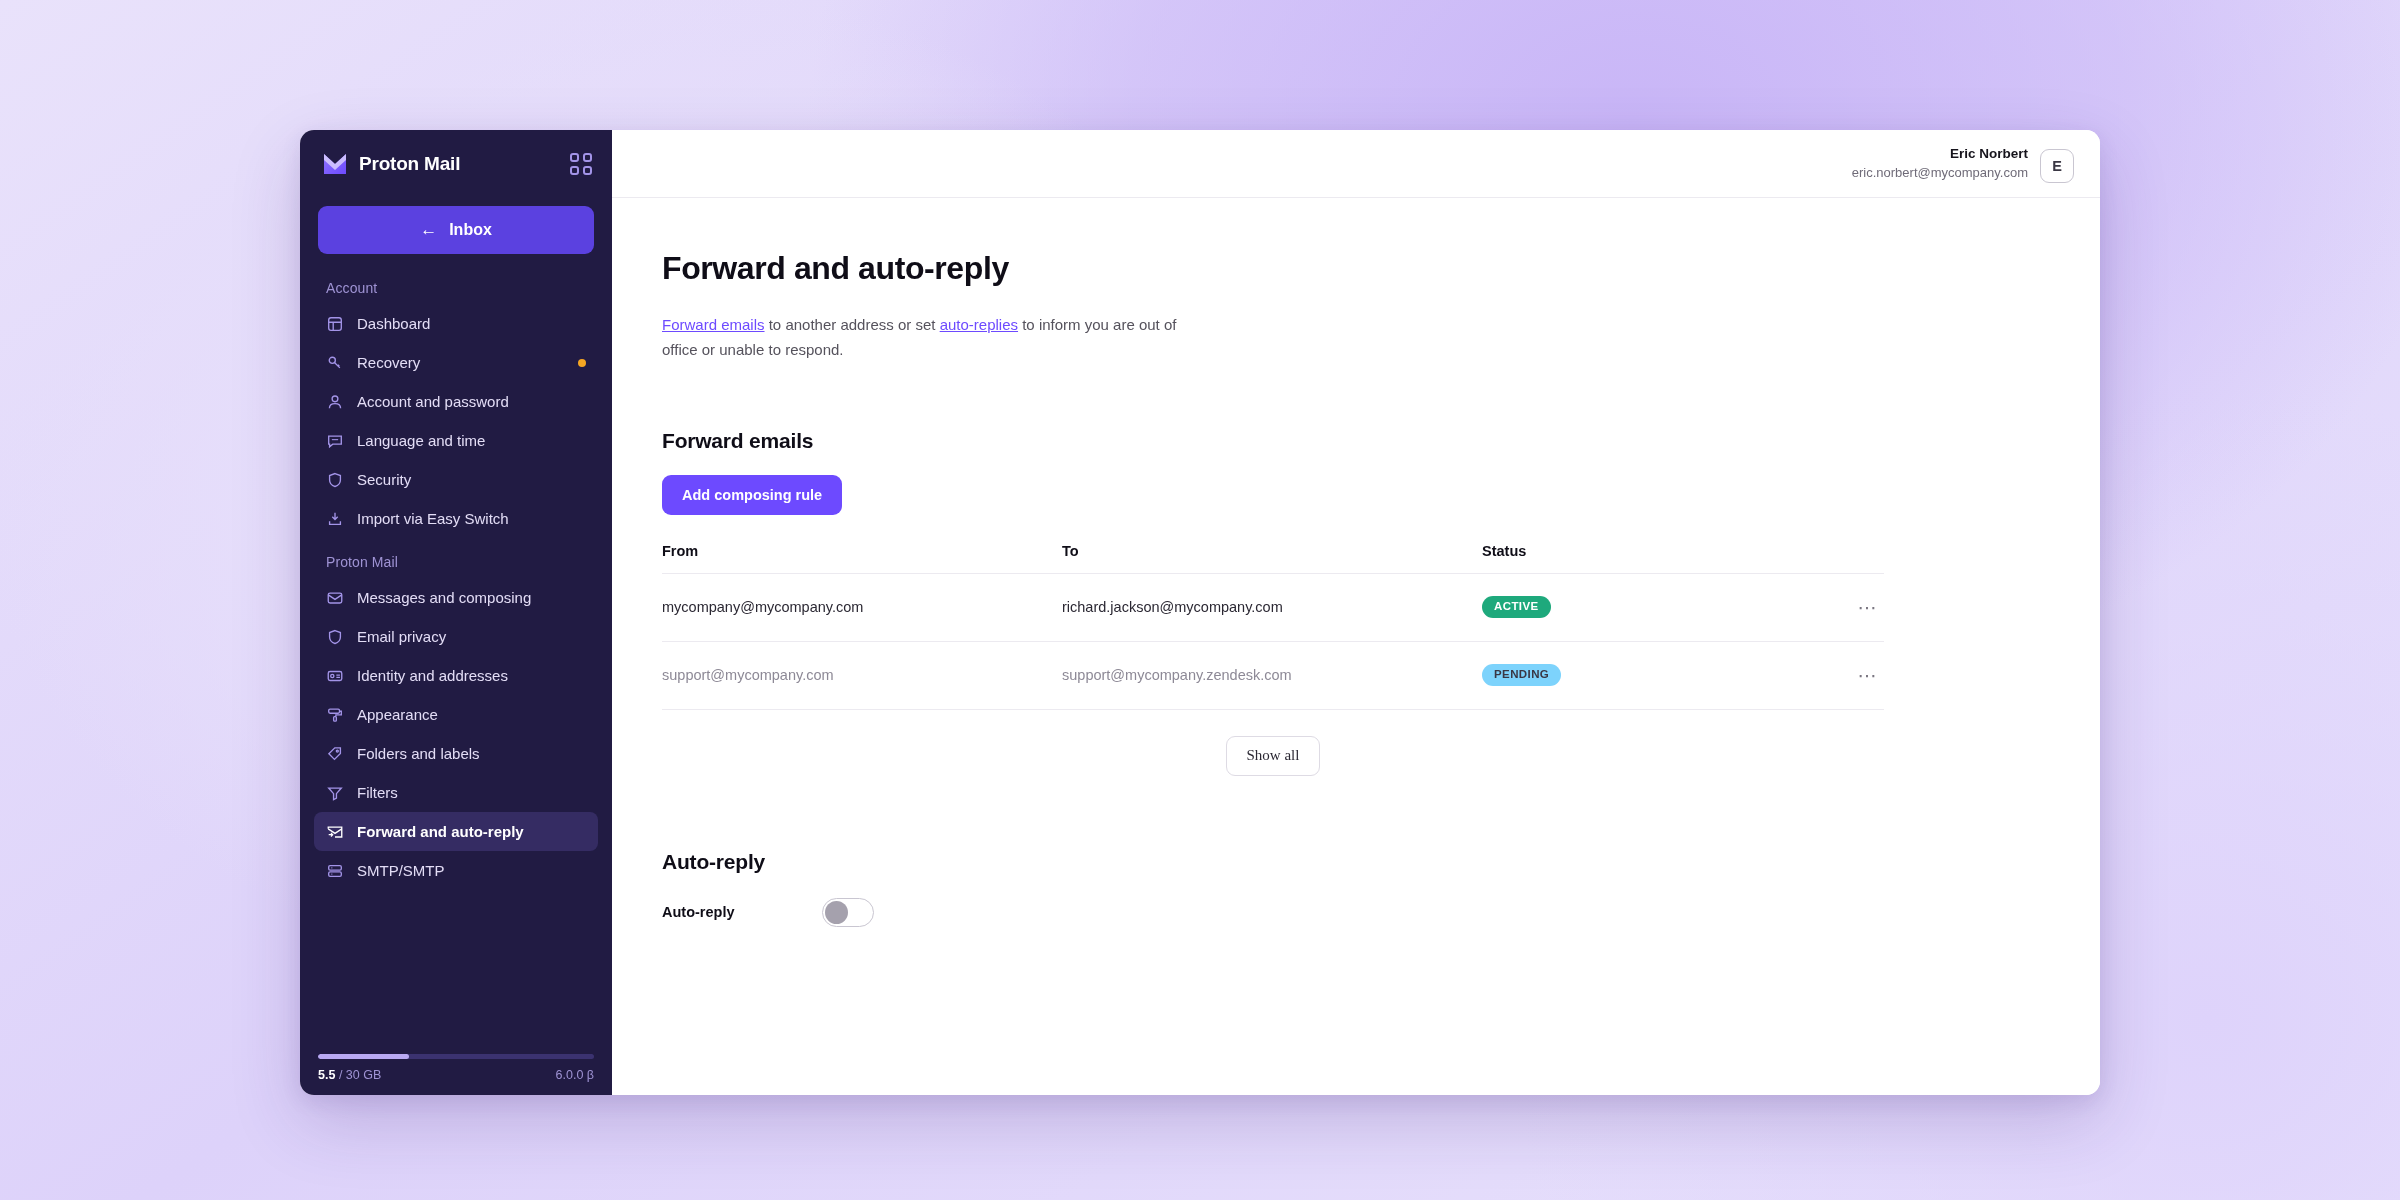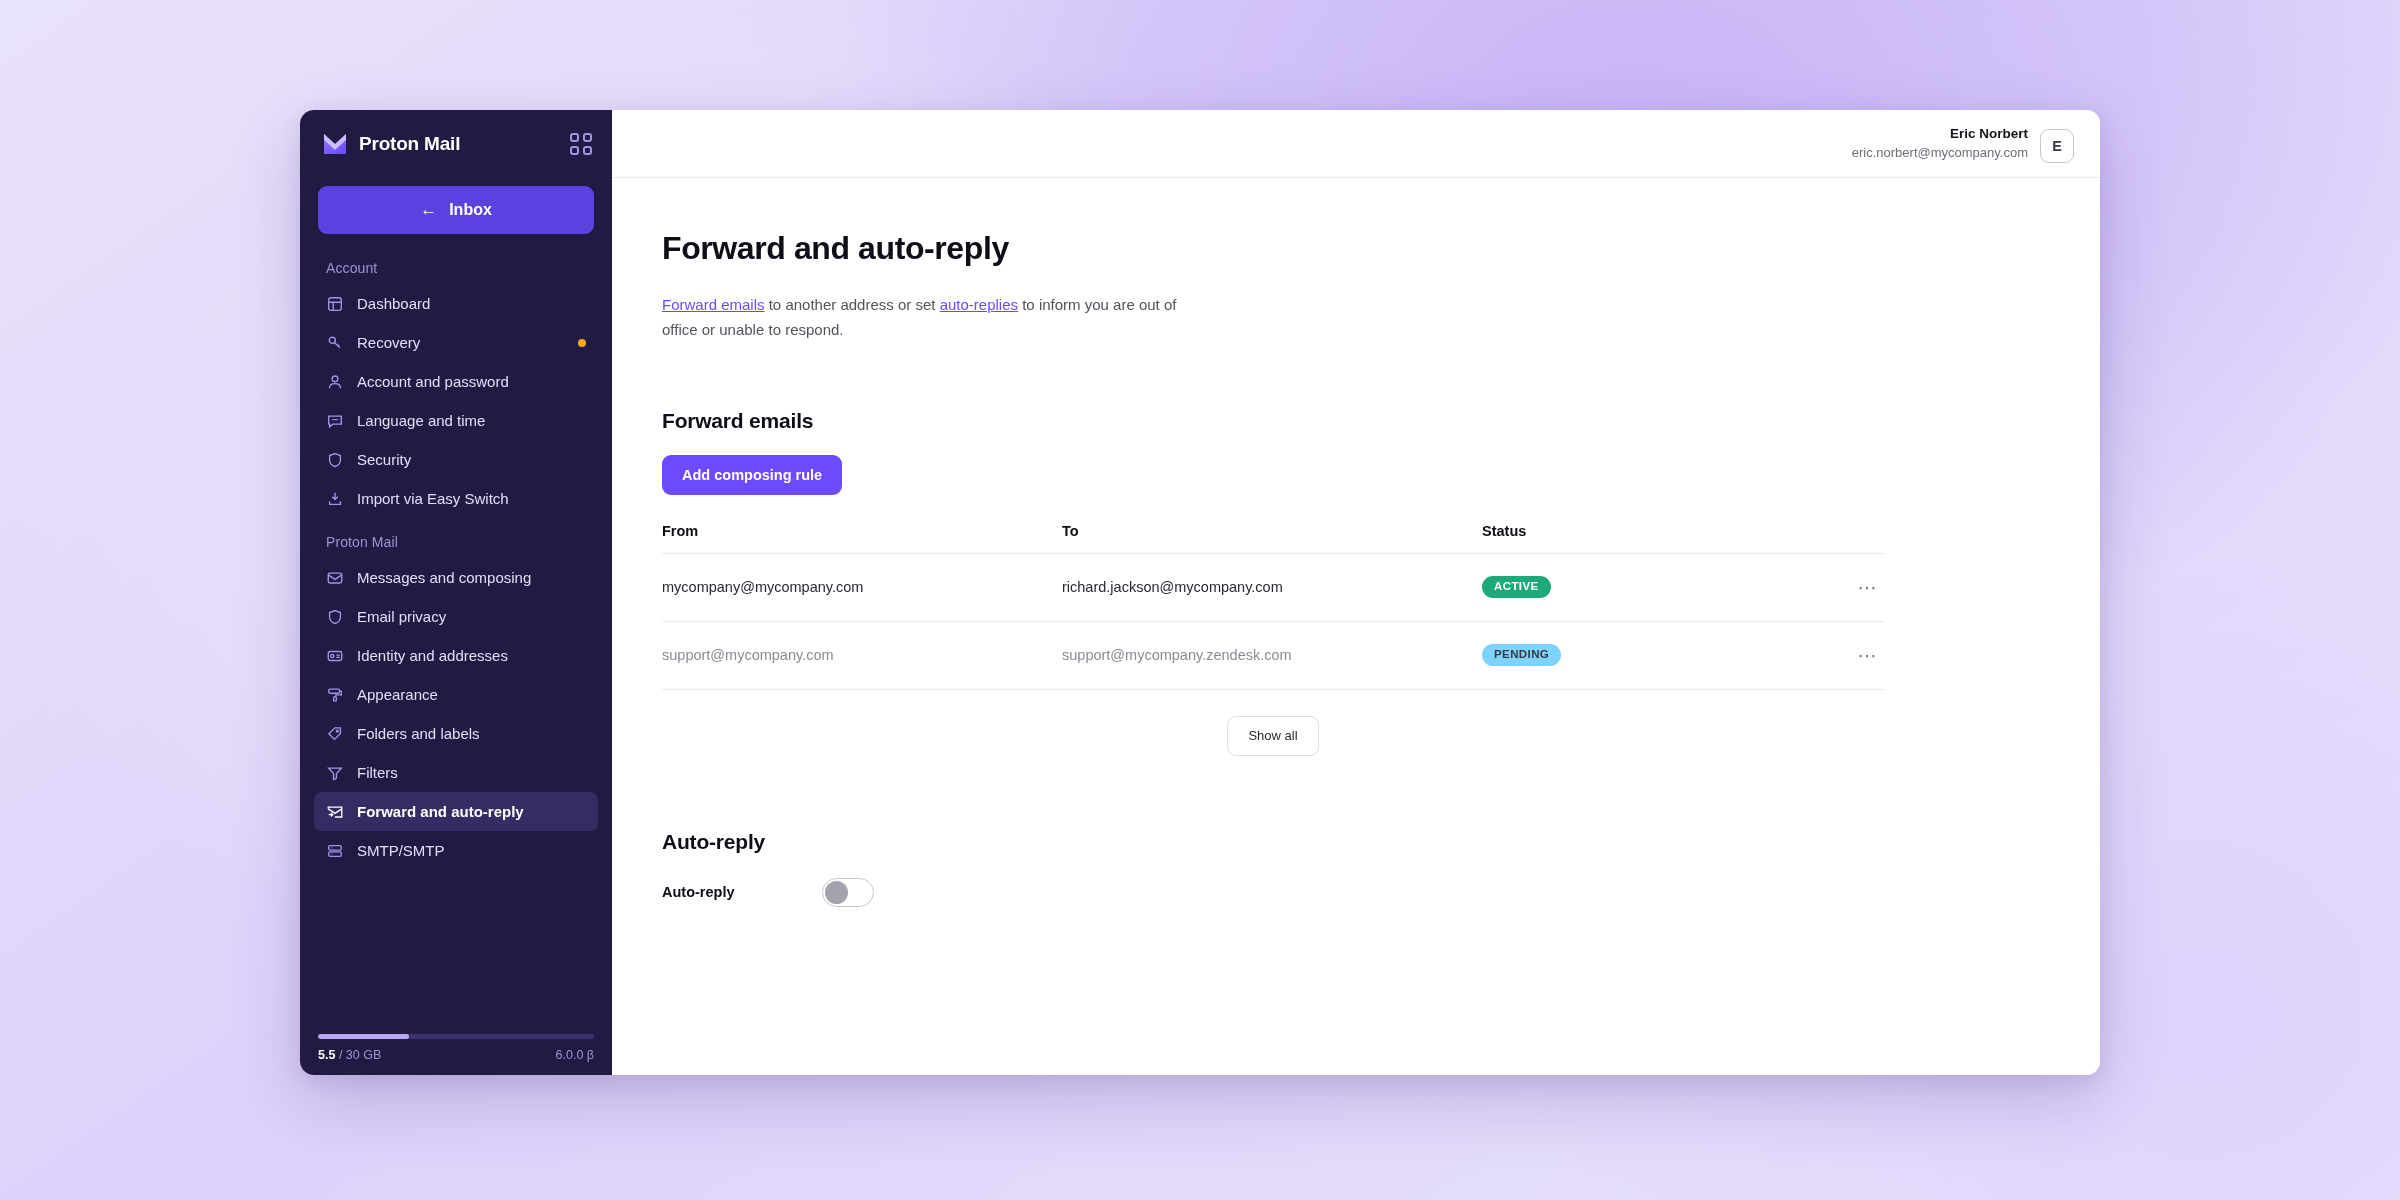--- a/index.html
+++ b/index.html
@@ -24,21 +24,21 @@
       radial-gradient(ellipse 900px 700px at 26% 40%, #efeafc 0%, #e6defb 38%, rgba(230,222,251,0) 72%),
       radial-gradient(ellipse 1100px 800px at 68% 10%, #c9b6f7 0%, rgba(201,182,247,0.55) 45%, rgba(201,182,247,0) 75%),
       radial-gradient(ellipse 1000px 900px at 92% 85%, #ded3fb 0%, rgba(222,211,251,0) 70%),
       linear-gradient(145deg, #e9e2fb 0%, #ddd2fa 45%, #e9e3fc 100%);
   }
 
   
   .window {
     position: absolute;
     left: 300px;
-    top: 110px;
+    top: 130px;
     width: 1800px;
     height: 965px;
     background: #ffffff;
     border-radius: 14px;
     box-shadow: 0 26px 70px rgba(60, 30, 120, 0.20), 0 6px 20px rgba(60,30,120,0.10);
     display: flex;
     overflow: hidden;
   }
 
   
@@ -355,23 +355,23 @@
     display: flex;
     justify-content: center;
     margin-top: 26px;
   }
   .secondary-btn {
     background: #ffffff;
     border: 1px solid #dedbe4;
     border-radius: 9px;
     height: 40px;
     padding: 0 20px;
-    font-size: 13px;
+    font-size: 15px;
     color: #2b2833;
-    font-family: Liberation Sans, sans-serif;
+    font-family: Liberation Serif, serif;
     cursor: pointer;
   }
 
   .autoreply-section { margin-top: 74px; }
 
   .toggle-row {
     display: flex;
     align-items: center;
     margin-top: 24px;
   }

